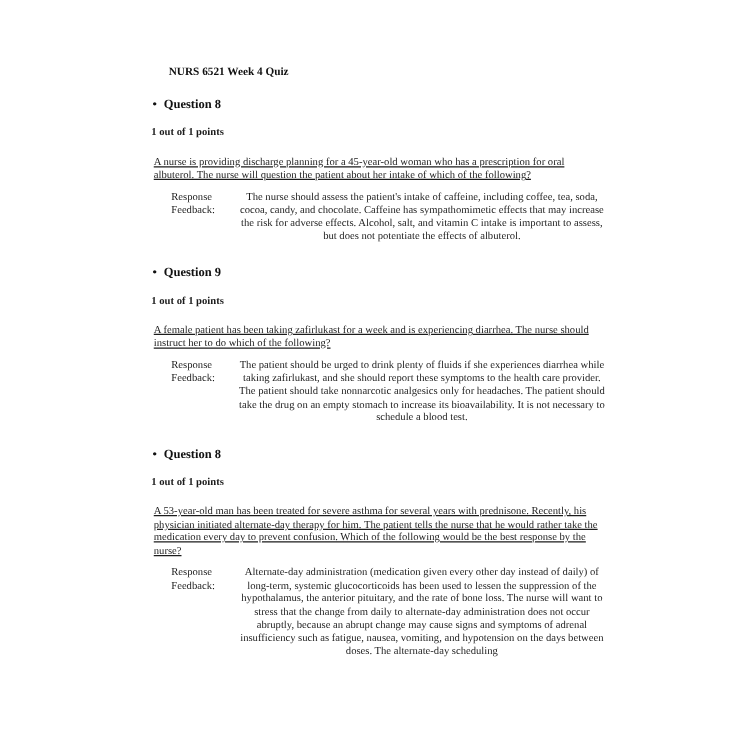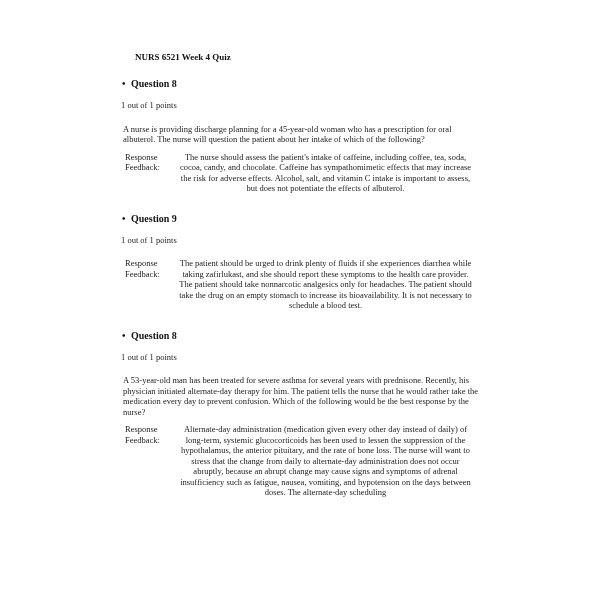--- a/index.html
+++ b/index.html
@@ -40,33 +40,35 @@
   .q-bullet {
     flex: none;
     width: 9px;
     padding-left: 1px;
     font-size: 10px;
   }
   .q-points {
     font-size: 8.5px;
     line-height: 10.5px;
     margin: 0 0 13px 0;
+    font-weight: bold;
   }
   .q-text {
     font-size: 8.5px;
     line-height: 10.5px;
     margin: 0 0 7px 0;
     padding-left: 2px;
+    text-decoration: underline;
   }
   .feedback {
     display: flex;
     align-items: flex-start;
     font-size: 8.5px;
     line-height: 10.5px;
-    margin: 0 0 19px 0;
+    margin: 0 0 19px 12px;
   }
   .fb-label {
     flex: none;
     width: 52px;
     padding-left: 4px;
   }
   .fb-text {
     flex: none;
     width: 297px;
     text-align: center;
@@ -94,20 +96,21 @@
       <div class="fb-text">The nurse should assess the patient's intake of caffeine, including coffee, tea, soda, cocoa, candy, and chocolate. Caffeine has sympathomimetic effects that may increase the risk for adverse effects. Alcohol, salt, and vitamin C intake is important to assess, but does not potentiate the effects of albuterol.</div>
     </div>
   </div>
 
   <div class="q-section">
     <div class="q-header">
       <span class="q-bullet">•</span>
       <span>Question 9</span>
     </div>
     <div class="q-points">1 out of 1 points</div>
+    <div class="q-text">A female patient has been taking zafirlukast for a week and is experiencing diarrhea. The nurse should instruct her to do which of the following?</div>
     <div class="feedback">
       <div class="fb-label">Response Feedback:</div>
       <div class="fb-text">The patient should be urged to drink plenty of fluids if she experiences diarrhea while taking zafirlukast, and she should report these symptoms to the health care provider. The patient should take nonnarcotic analgesics only for headaches. The patient should take the drug on an empty stomach to increase its bioavailability. It is not necessary to schedule a blood test.</div>
     </div>
   </div>
 
   <div class="q-section">
     <div class="q-header">
       <span class="q-bullet">•</span>
       <span>Question 8</span>

